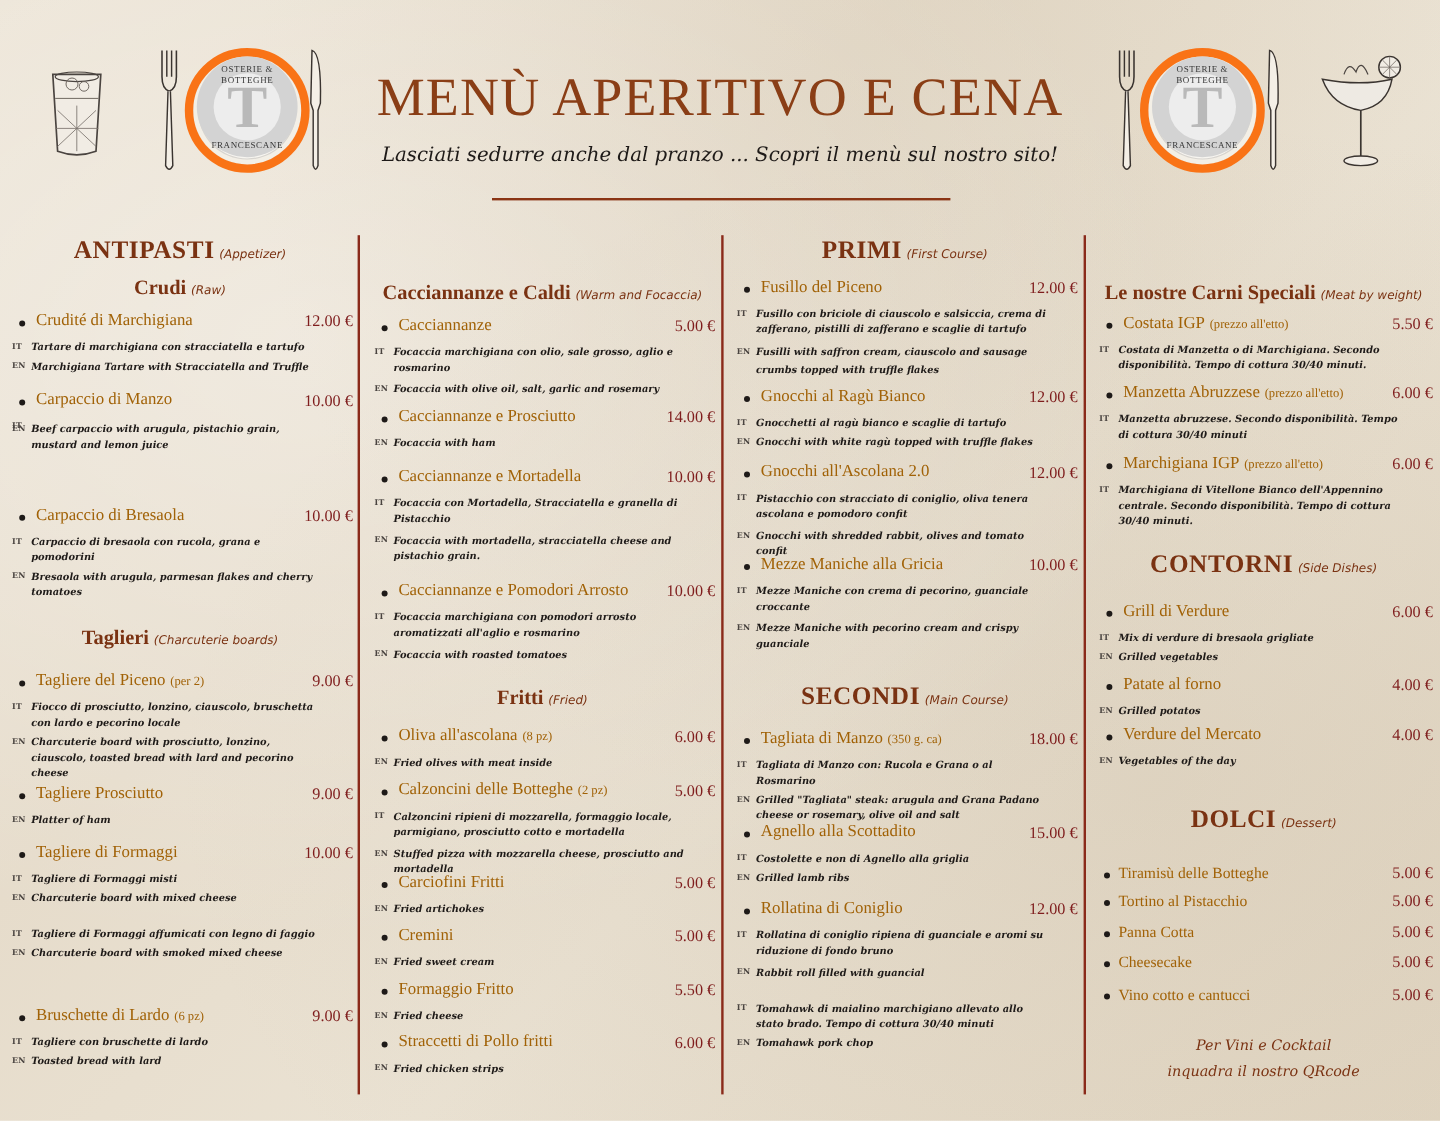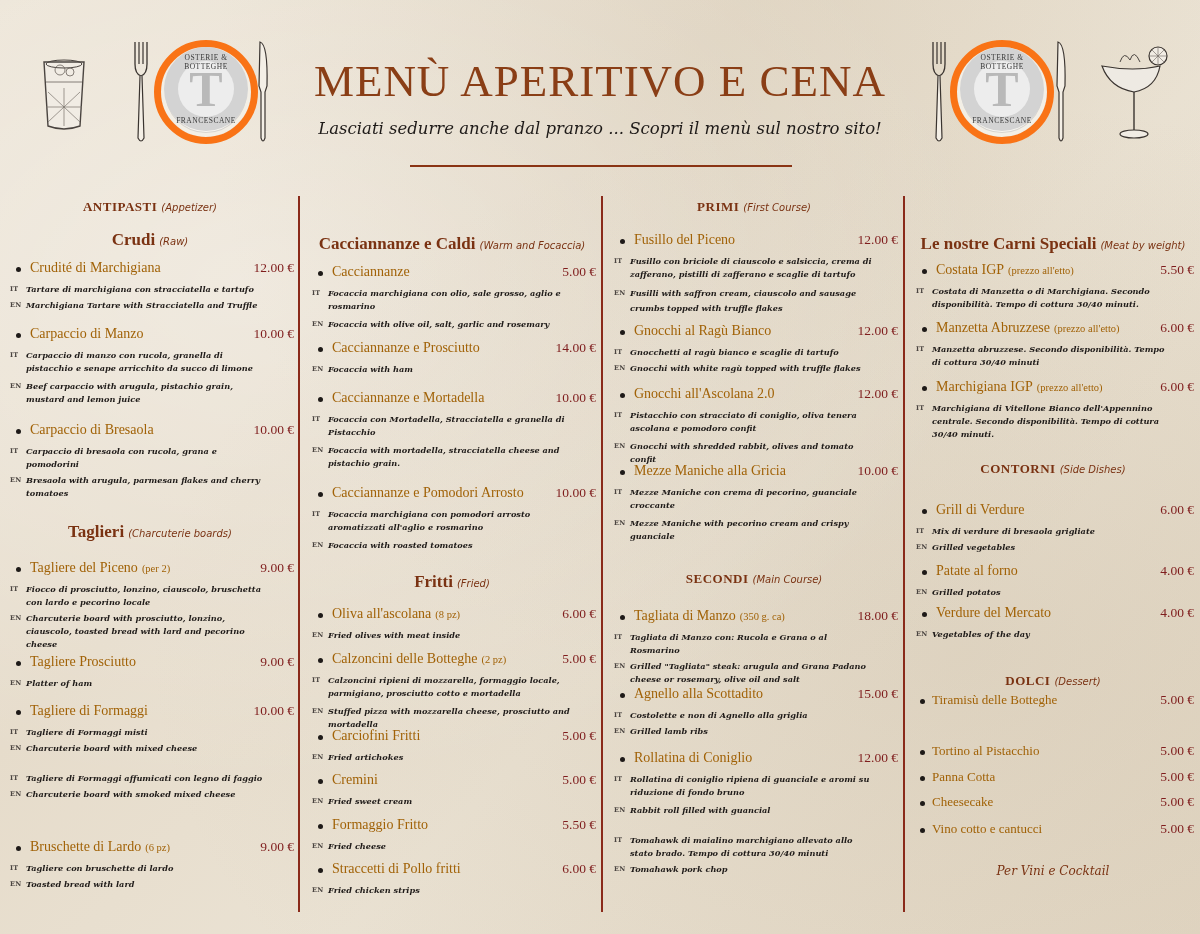--- a/index.html
+++ b/index.html
@@ -64,21 +64,21 @@
   .col2 { left: 302px; width: 300px; }
   .col3 { left: 604px; width: 300px; }
   .col4 { left: 906px; width: 294px; }
   .vline { position: absolute; top: 196px; width: 2px; height: 716px; background: #8a2a1a; }
 
   .sec-title {
     position: absolute; left: 0; right: 0; text-align: center; white-space: nowrap;
     color: #7a3212;
   }
   .sec-title .main {
-    font-family: "Liberation Serif", serif; font-weight: bold; font-size: 13px; letter-spacing: 0.5px;
+    font-family: "Liberation Serif", serif; font-weight: bold; font-size: 21px; letter-spacing: 0.5px;
   }
   .sec-title .sub-h {
     font-family: "Liberation Serif", serif; font-weight: bold; font-size: 17px;
   }
   .sec-title .en {
     font-family: "DejaVu Sans", sans-serif; font-style: italic; font-size: 10px; color: #7a3212; margin-left: 4px;
   }
 
   .item { position: absolute; left: 0; right: 0; }
   .item-head {
@@ -193,21 +193,21 @@
         </div>
       <div class="desc"><span class="lang">IT</span><span>Tartare di marchigiana con stracciatella e tartufo</span></div>
       <div class="desc"><span class="lang">EN</span><span>Marchigiana Tartare with Stracciatella and Truffle</span></div>
     </div>
     <div class="item" style="top:136px">
       <div class="item-head">
           <span class="bullet"></span>
           <span class="iname">Carpaccio di Manzo</span>
           <span class="price">10.00 €</span>
         </div>
-      <div class="desc"><span class="lang">IT</span><span>Carpaccio di manzo con rucola, granella di pistacchio e senape arricchito da succo di limone</span></div>
+      <div class="desc"><span class="lang">IT</span></div>
       <div class="desc" style="margin-top:5px"><span class="lang">EN</span><span>Beef carpaccio with arugula, pistachio grain, mustard and lemon juice</span></div>
     </div>
     <div class="item" style="top:232px">
       <div class="item-head">
           <span class="bullet"></span>
           <span class="iname">Carpaccio di Bresaola</span>
           <span class="price">10.00 €</span>
         </div>
       <div class="desc"><span class="lang">IT</span><span>Carpaccio di bresaola con rucola, grana e pomodorini</span></div>
       <div class="desc"><span class="lang">EN</span><span>Bresaola with arugula, parmesan flakes and cherry tomatoes</span></div>
@@ -483,21 +483,21 @@
           <span class="bullet"></span>
           <span class="iname">Verdure del Mercato</span>
           <span class="price">4.00 €</span>
         </div>
       <div class="desc"><span class="lang">EN</span><span>Vegetables of the day</span></div>
     </div>
 
     <div class="sec-title" style="top:480px">
       <span class="main">DOLCI</span><span class="en">(Dessert)</span>
     </div>
-    <div class="item dolci-item" style="top:502px">
+    <div class="item dolci-item" style="top:530px">
       <div class="item-head">
           <span class="bullet"></span>
           <span class="iname">Tiramisù delle Botteghe</span>
           <span class="price">5.00 €</span>
         </div>
     </div>
     <div class="item dolci-item" style="top:553px">
       <div class="item-head">
           <span class="bullet"></span>
           <span class="iname">Tortino al Pistacchio</span>
@@ -521,16 +521,17 @@
     <div class="item dolci-item" style="top:631px">
       <div class="item-head">
           <span class="bullet"></span>
           <span class="iname">Vino cotto e cantucci</span>
           <span class="price">5.00 €</span>
         </div>
     </div>
 
     <div class="qr-note" style="top:670px">
       <div>Per Vini e Cocktail</div>
+      <div>inquadra il nostro QRcode</div>
     </div>
   </div>
 
 </div>
 
 </body></html>

